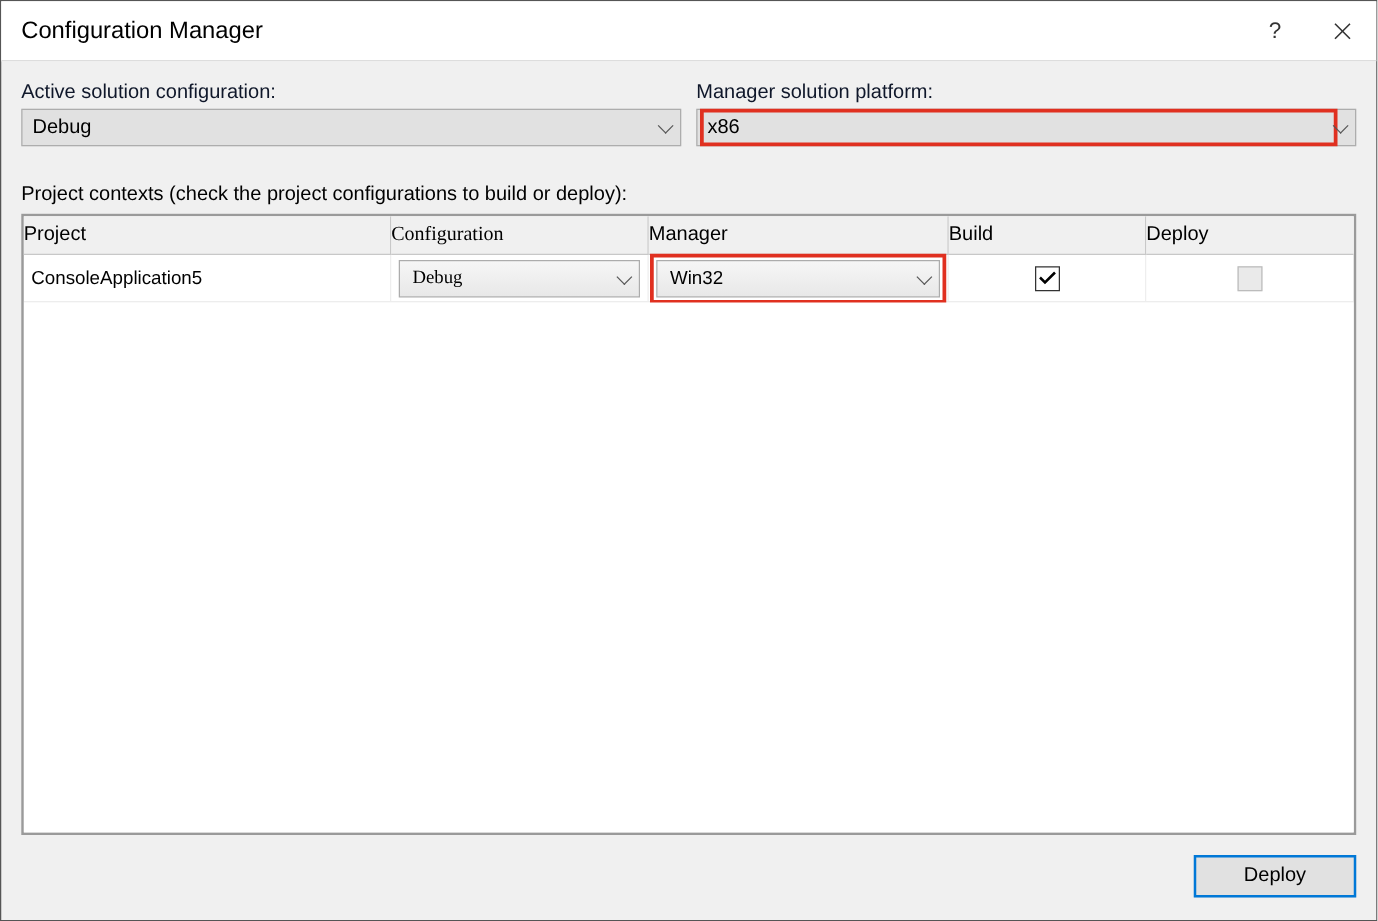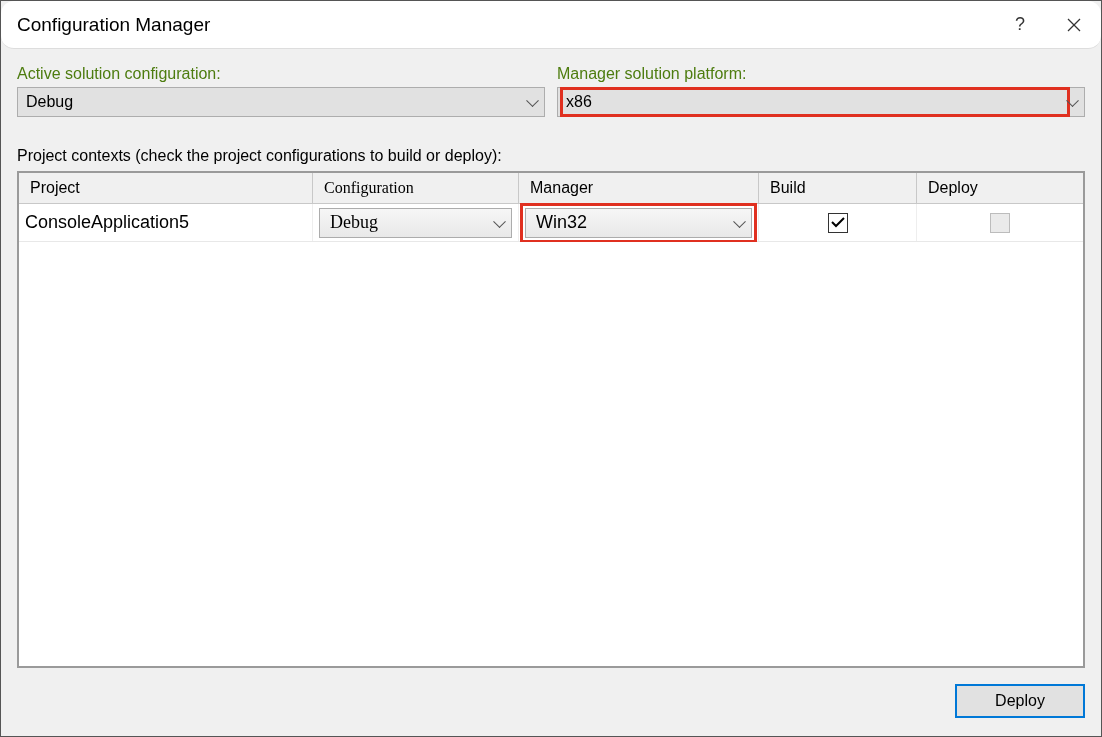--- a/index.html
+++ b/index.html
@@ -17,21 +17,20 @@
     display: flex; flex-direction: column;
     background: #f0f0f0;
   }
   .titlebar {
     height: 48px;
     background: #fff;
     display: flex;
     align-items: center;
     padding-left: 16px;
     border-bottom: 1px solid #ddd;
-    border-radius: 13px;
   }
   .titlebar .title {
     font-size: 19px;
     flex: 1;
   }
   .titlebar .btn {
     width: 54px; height: 47px;
     display: flex; align-items: center; justify-content: center;
     font-size: 17px;
     color: #333;
@@ -43,21 +42,21 @@
     flex: 1;
     padding: 16px 16px 18px 16px;
     display: flex; flex-direction: column;
   }
   .toprow {
     display: flex; gap: 12px;
     margin-bottom: 18px;
   }
   .col { flex: 1; display: flex; flex-direction: column; }
   .col2 { flex: 1; display: flex; flex-direction: column; }
-  .label { font-size: 16px; margin-bottom: 4px; color: #4d7c0f; }
+  .label { font-size: 16px; margin-bottom: 4px; color: #0f172a; }
   .dropdown {
     height: 30px;
     background: #e1e1e1;
     border: 1px solid #adadad;
     display: flex; align-items: center;
     padding: 0 6px 0 8px;
     position: relative;
   }
   .dropdown .val { flex: 1; font-size: 16px; }
   .chev { width: 10px; height: 6px; }
@@ -78,41 +77,41 @@
     display: flex; flex-direction: column;
     overflow: hidden;
   }
   .grid-header {
     display: flex;
     background: #f0f0f0;
   }
   .gh-cell {
     border-right: 1px solid #c8c8c8;
     border-bottom: 1px solid #c8c8c8;
-    padding: 6px 11px;
+    padding: 6px 0;
     font-size: 16px;
     background: #f0f0f0;
   }
   .gh-cell:last-child { border-right: none; }
   .c-project   { width: 294px; }
   .c-config    { width: 206px; font-family: Liberation Serif, serif; }
   .c-platform  { width: 240px; }
   .c-build     { width: 158px; }
   .c-deploy    { flex: 1; }
   .grid-row {
     display: flex;
     height: 38px;
     align-items: stretch;
     border-bottom: 1px solid #e8e8e8;
   }
   .gd-cell {
     border-right: 1px solid #eee;
     display: flex; align-items: center;
     padding: 0 6px;
-    font-size: 18px;
+    font-size: 15px;
   }
   .gd-cell:last-child { border-right: none; }
   .cell-dropdown {
     flex: 1;
     height: 30px;
     background: linear-gradient(#f6f6f6,#e8e8e8);
     border: 1px solid #acacac;
     display: flex; align-items: center;
     padding: 0 6px 0 10px;
   }

